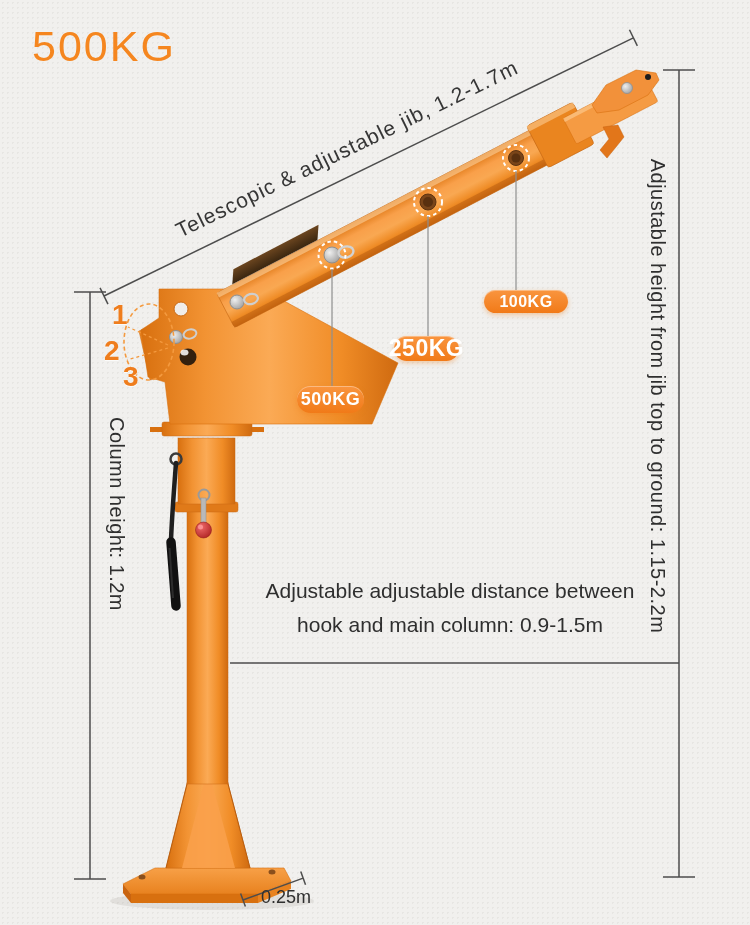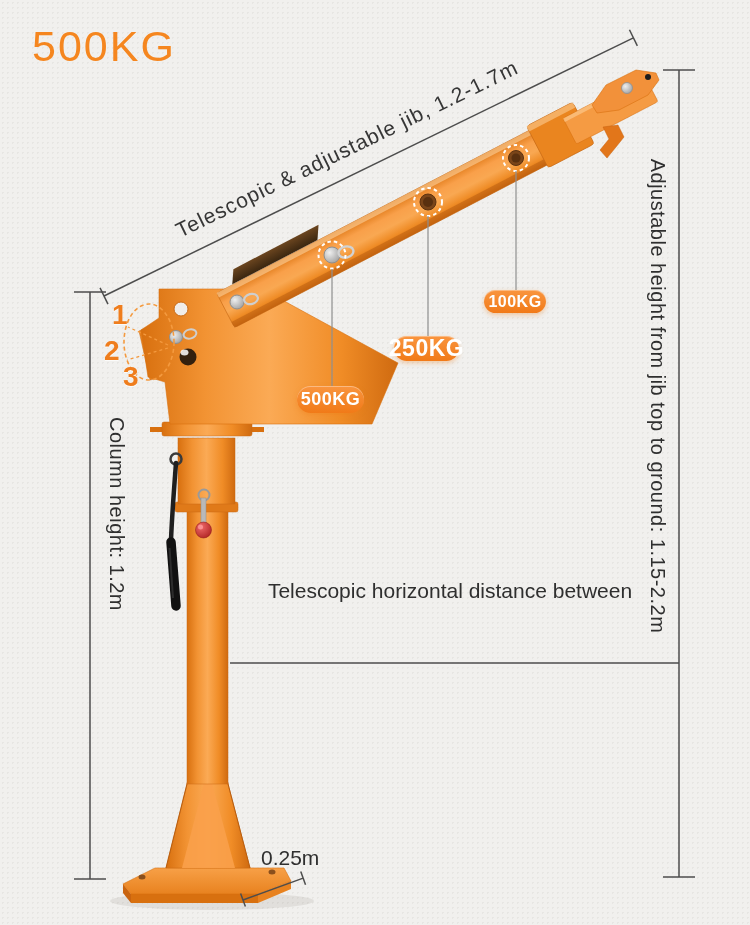--- a/index.html
+++ b/index.html
@@ -31,33 +31,33 @@
   }
   .column-label{
     left:116px;top:514px;font-size:20px;letter-spacing:0.5px;
     transform:translate(-50%,-50%) rotate(90deg);
   }
   .reach-label{
     left:200px;top:574px;width:500px;text-align:center;
     font-size:21px;line-height:34px;color:#2f2f2f;
   }
   .base-label{
-    left:261px;top:846px;font-size:21px;color:#2f2f2f;
+    left:261px;top:887px;font-size:18px;color:#2f2f2f;
   }
   .badge{
     display:flex;align-items:center;justify-content:center;
     background:linear-gradient(180deg,#f9953f 0%,#f17a18 100%);
     color:#ffffff;font-weight:bold;letter-spacing:0.5px;
     border-radius:14px;
     box-shadow:0 2px 5px rgba(238,122,24,0.35), inset 0 1px 0 rgba(255,255,255,0.35);
     white-space:nowrap;
   }
   .badge-500{left:297px;top:386px;width:67px;height:27px;font-size:18px;}
   .badge-250{left:394px;top:336px;width:65px;height:25px;font-size:23px;}
-  .badge-100{left:484px;top:290px;width:62px;height:23px;font-size:16px;}
+  .badge-100{left:484px;top:290px;width:84px;height:23px;font-size:16px;}
   .marker{
     font-size:28px;font-weight:bold;color:#ef7d1d;line-height:1;
     text-shadow:0 1px 0 rgba(255,255,255,0.7);
   }
   .marker-1{left:112px;top:301px;}
   .marker-2{left:104px;top:337px;}
   .marker-3{left:123px;top:363px;}
 </style>
 </head>
 <body>
@@ -229,21 +229,22 @@
 
   <div class="abs heading">500KG</div>
 
   <div class="abs annot jib-label">Telescopic &amp; adjustable jib, 1.2-1.7m</div>
 
   <div class="abs annot right-label">Adjustable height from jib top to ground: 1.15-2.2m</div>
 
   <div class="abs annot column-label">Column height: 1.2m</div>
 
   <div class="abs reach-label">
-    <div>Telescopic horizontal distance between</div>
+    <div>Adjustable adjustable distance between</div>
+    <div>hook and main column: 0.9-1.5m</div>
   </div>
 
   <div class="abs annot base-label">0.25m</div>
 
   <div class="abs badge badge-500">500KG</div>
   <div class="abs badge badge-250">250KG</div>
   <div class="abs badge badge-100">100KG</div>
 
   <div class="abs marker marker-1">1</div>
   <div class="abs marker marker-2">2</div>

